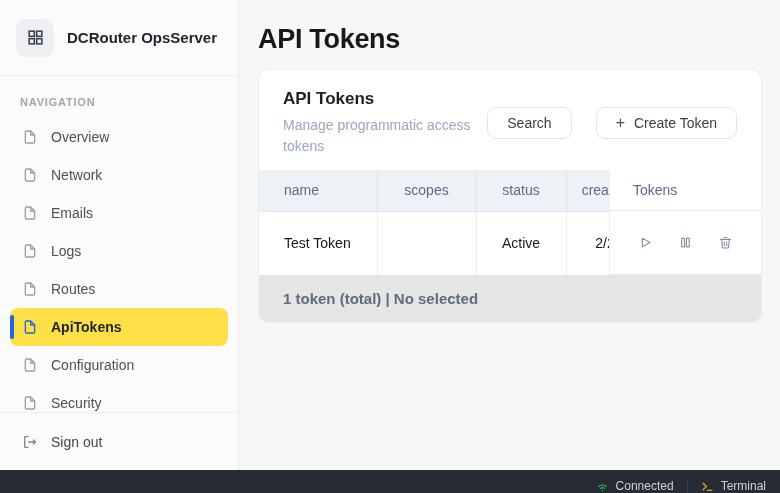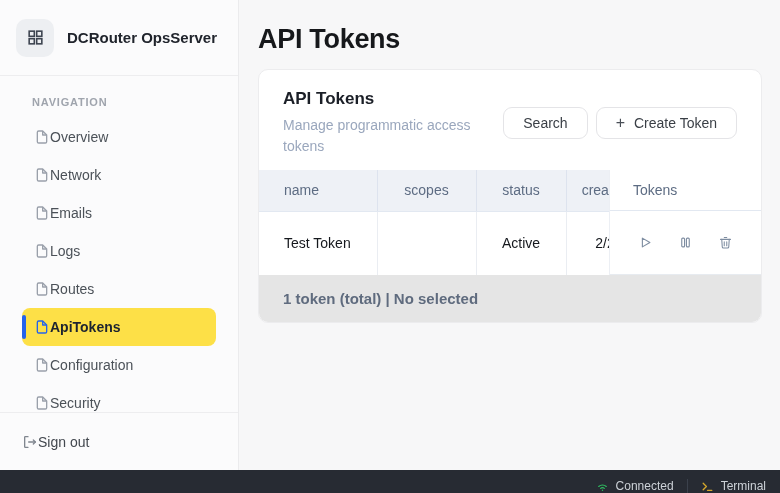--- a/index.html
+++ b/index.html
@@ -19,27 +19,27 @@
   }
   .side-header {
     flex:0 0 76px; display:flex; align-items:center;
     padding:0 16px; border-bottom:1px solid #ededef;
   }
   .logo {
     width:38px; height:38px; border-radius:10px; background:#edeff2;
     display:flex; align-items:center; justify-content:center; color:#3d4450;
   }
   .brand { margin-left:13px; font-size:15px; font-weight:700; color:#20242c; }
-  .side-nav { flex:1 1 auto; min-height:0; overflow:hidden; padding:14px 22px 0; }
+  .side-nav { flex:1 1 auto; min-height:0; overflow:hidden; padding:14px 10px 0; }
   .nav-label {
     font-size:11px; font-weight:700; color:#9fa4ad;
     letter-spacing:0.8px; padding:6px 10px 10px;
   }
   .nav-item {
-    height:38px; display:flex; align-items:center; 
+    height:38px; display:flex; align-items:center; gap:13px;
     padding:0 12px; border-radius:8px; color:#4b5158; font-size:14px;
     position:relative; cursor:pointer; background:transparent;
   }
   .nav-item .nicon { display:flex; color:#9aa0aa; }
   .nav-item.active { background:#fde047; color:#1d2430; font-weight:700; }
   .nav-item.active .nicon { color:#2563eb; }
   .nav-item.active::before {
     content:""; position:absolute; left:0; top:7px; bottom:7px;
     width:4px; border-radius:3px; background:#2563eb;
   }
@@ -64,21 +64,21 @@
   .card-title { font-size:17px; font-weight:700; color:#1b1f27; }
   .card-subtitle {
     margin-top:6px; font-size:14px; line-height:1.5;
     color:#9aa7bd; max-width:226px;
   }
   .card-actions { display:flex; gap:8px; }
   .btn {
     height:32px; padding:0 19px; background:#fff;
     border:1px solid #e4e4e7; border-radius:9px;
     font-size:14px; color:#3a3f46; display:flex; align-items:center; gap:9px;
-    font-family:inherit; cursor:pointer; white-space:nowrap;
+    font-family:inherit; cursor:pointer; white-space:nowrap;margin-left:16px;
   }
   .btn .plus { font-size:16px; color:#4a4f57; line-height:1; margin-top:-1px; }
 
   
   .table-wrap { position:relative; height:105px; overflow:hidden; }
   table { border-collapse:collapse; table-layout:fixed; width:385px; }
   thead th {
     height:41px; background:#eef1f6; font-size:14px; font-weight:400;
     color:#5d6c83; border-right:1px solid #dde3ee;
     border-bottom:1px solid #e2e8f1; text-align:center; padding:0;

